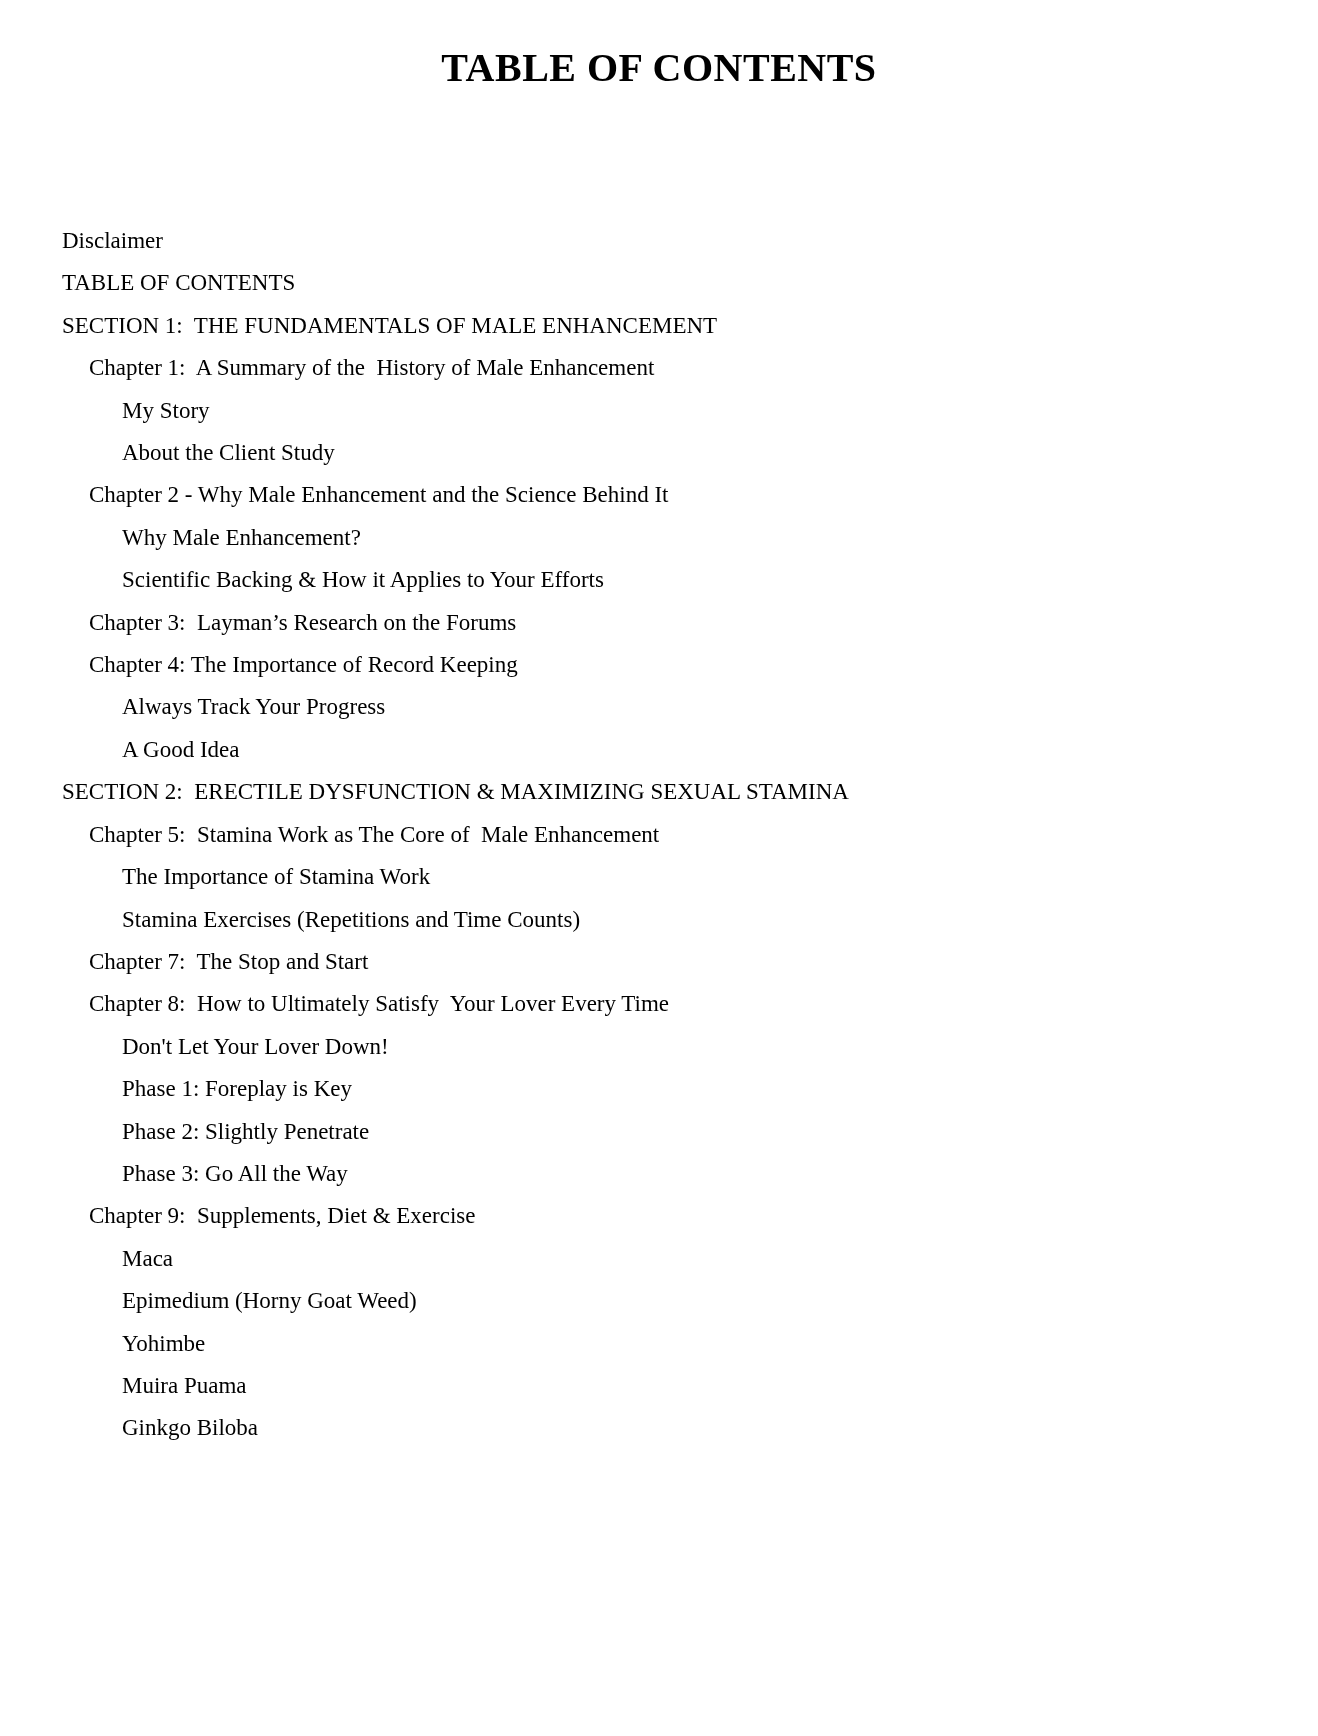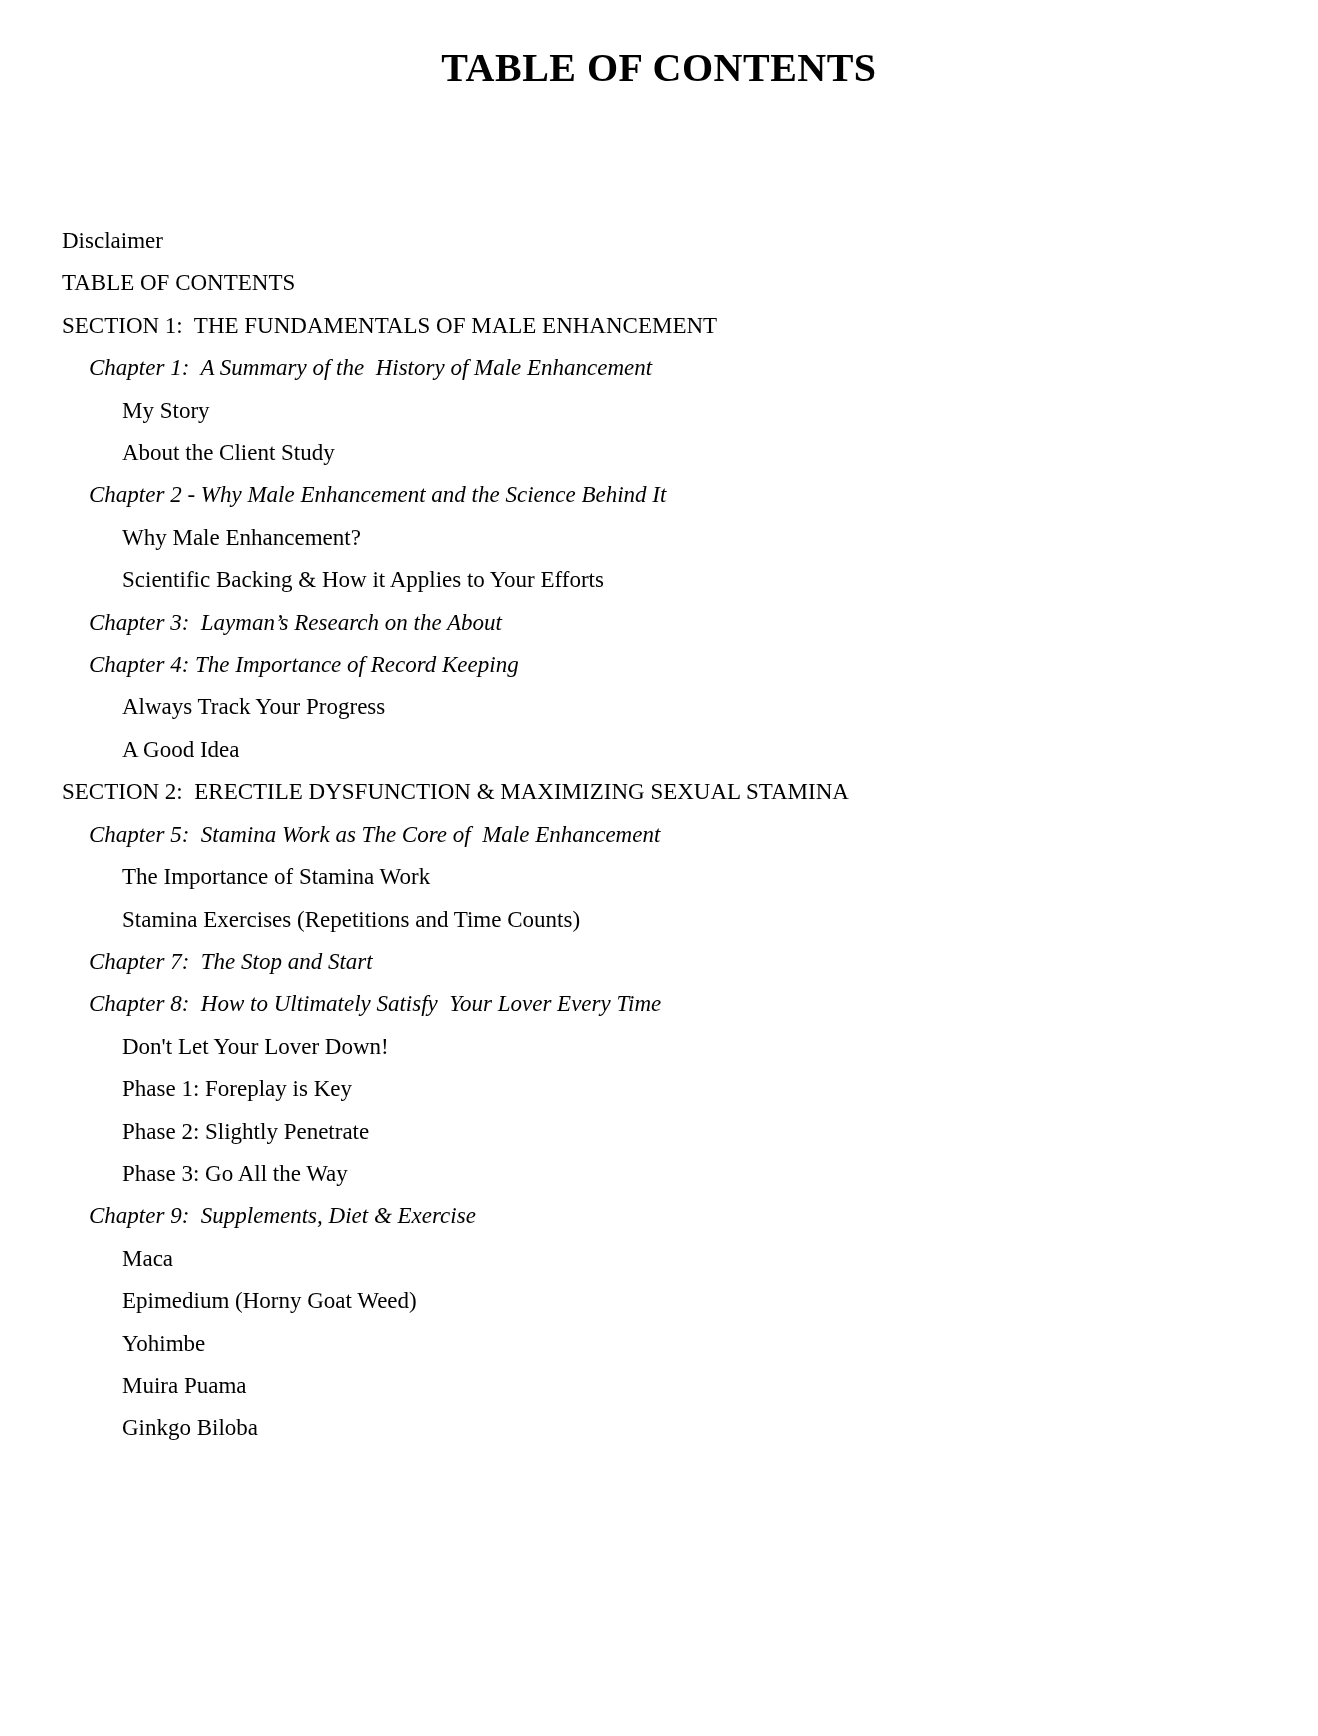--- a/index.html
+++ b/index.html
@@ -33,40 +33,40 @@
     left: 62px;
     right: 40px;
   }
   .toc-entry {
     font-size: 23px;
     line-height: 42.4px;
     white-space: pre;   
     color: #000000;
   }
   .level-0 { padding-left: 0px; }
-  .level-1 { padding-left: 27px; font-style: italic; }
+  .level-1 { padding-left: 27px; }
   .level-2 { padding-left: 60px; }
 </style>
 </head>
 <body>
 
 <div class="page">
   <h1 class="title">TABLE OF CONTENTS</h1>
 
   <div class="toc" id="toc-list">
       <div class="toc-entry level-0">Disclaimer</div>
       <div class="toc-entry level-0">TABLE OF CONTENTS</div>
       <div class="toc-entry level-0">SECTION 1:  THE FUNDAMENTALS OF MALE ENHANCEMENT</div>
       <div class="toc-entry level-1">Chapter 1:  A Summary of the  History of Male Enhancement</div>
       <div class="toc-entry level-2">My Story</div>
       <div class="toc-entry level-2">About the Client Study</div>
       <div class="toc-entry level-1">Chapter 2 - Why Male Enhancement and the Science Behind It</div>
       <div class="toc-entry level-2">Why Male Enhancement?</div>
       <div class="toc-entry level-2">Scientific Backing &amp; How it Applies to Your Efforts</div>
-      <div class="toc-entry level-1">Chapter 3:  Layman’s Research on the About</div>
+      <div class="toc-entry level-1">Chapter 3:  Layman’s Research on the Forums</div>
       <div class="toc-entry level-1">Chapter 4: The Importance of Record Keeping</div>
       <div class="toc-entry level-2">Always Track Your Progress</div>
       <div class="toc-entry level-2">A Good Idea</div>
       <div class="toc-entry level-0">SECTION 2:  ERECTILE DYSFUNCTION &amp; MAXIMIZING SEXUAL STAMINA</div>
       <div class="toc-entry level-1">Chapter 5:  Stamina Work as The Core of  Male Enhancement</div>
       <div class="toc-entry level-2">The Importance of Stamina Work</div>
       <div class="toc-entry level-2">Stamina Exercises (Repetitions and Time Counts)</div>
       <div class="toc-entry level-1">Chapter 7:  The Stop and Start</div>
       <div class="toc-entry level-1">Chapter 8:  How to Ultimately Satisfy  Your Lover Every Time</div>
       <div class="toc-entry level-2">Don't Let Your Lover Down!</div>

